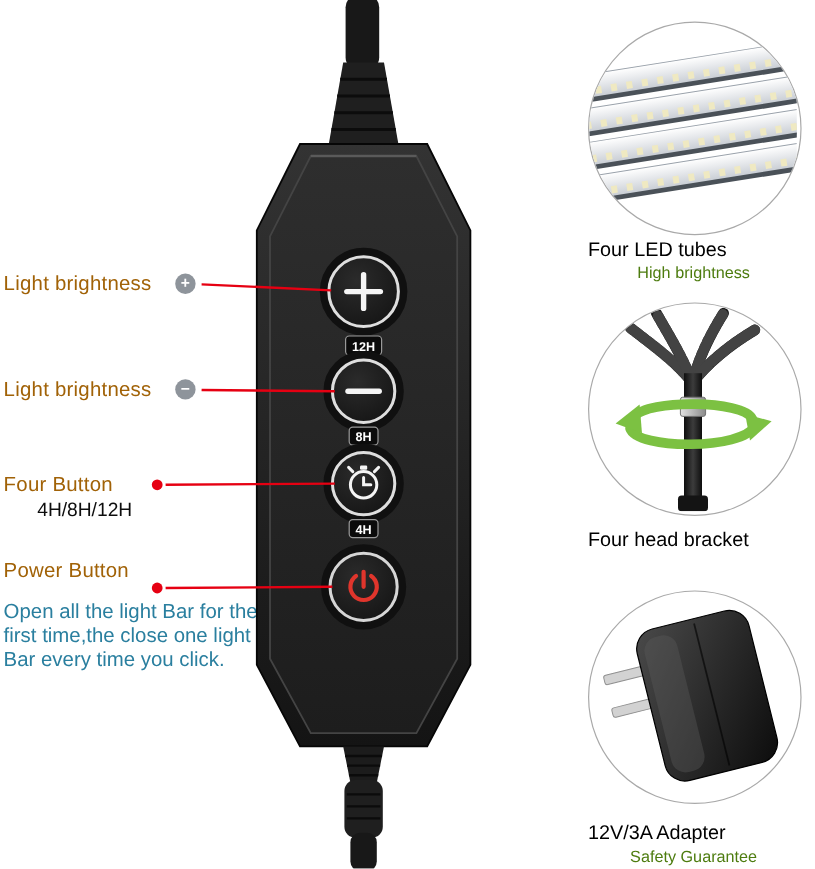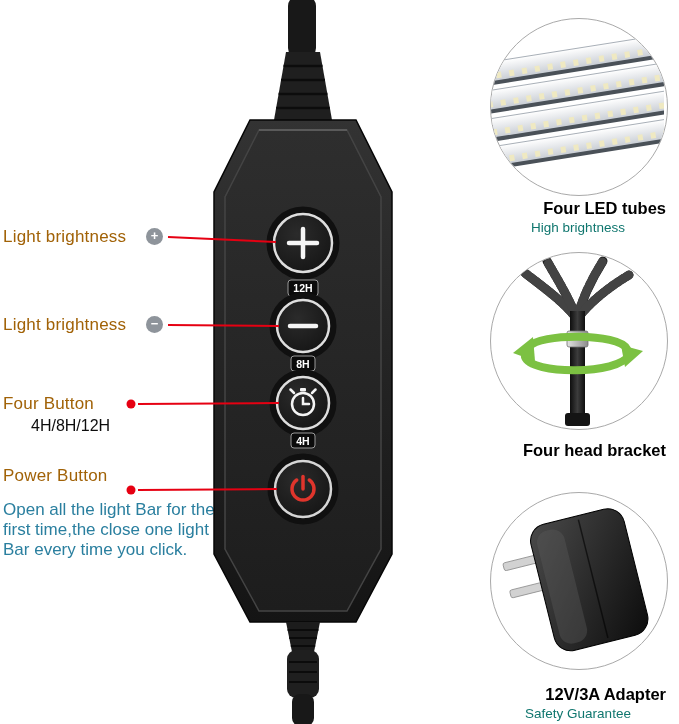--- a/index.html
+++ b/index.html
@@ -5,22 +5,22 @@
   html,body{margin:0;padding:0;}
   body{font-family:"Liberation Sans",sans-serif;background:#ffffff;}
   #stage{position:relative;width:679px;height:724px;background:#ffffff;overflow:hidden;}
   .callout-label{position:absolute;font-size:17px;color:#a16207;white-space:nowrap;letter-spacing:.2px;}
   .callout-sub{position:absolute;font-size:16px;color:#0d0d0d;white-space:nowrap;margin-left:28px;}
   .chip{position:absolute;width:17px;height:17px;border-radius:50%;background:#8e949b;color:#fff;
         font-size:13px;font-weight:bold;line-height:16px;text-align:center;}
   .desc{position:absolute;width:214px;font-size:17px;line-height:20px;color:#2a7f9f;}
   .fcircle{position:absolute;width:176px;height:176px;border:1.6px solid #a9a9a9;border-radius:50%;
            background:#fff;overflow:hidden;}
-  .ftitle{position:absolute;width:176px;text-align:right;font-size:16.5px;font-weight:bold;color:#000;white-space:nowrap;}
-  .fsub{position:absolute;width:176px;text-align:center;font-size:13.5px;color:#0f766e;white-space:nowrap;}
+  .ftitle{position:absolute;width:176px;text-align:left;font-size:16.5px;font-weight:normal;color:#000;white-space:nowrap;}
+  .fsub{position:absolute;width:176px;text-align:center;font-size:13.5px;color:#4d7c0f;white-space:nowrap;}
   svg{display:block;}
 </style>
 </head>
 <body>
 
 <div id="stage">
 
   <div class="callout-label" style="left:3px;top:227px">Light brightness</div>
   <span class="chip" style="left:146px;top:228px">+</span>
 

